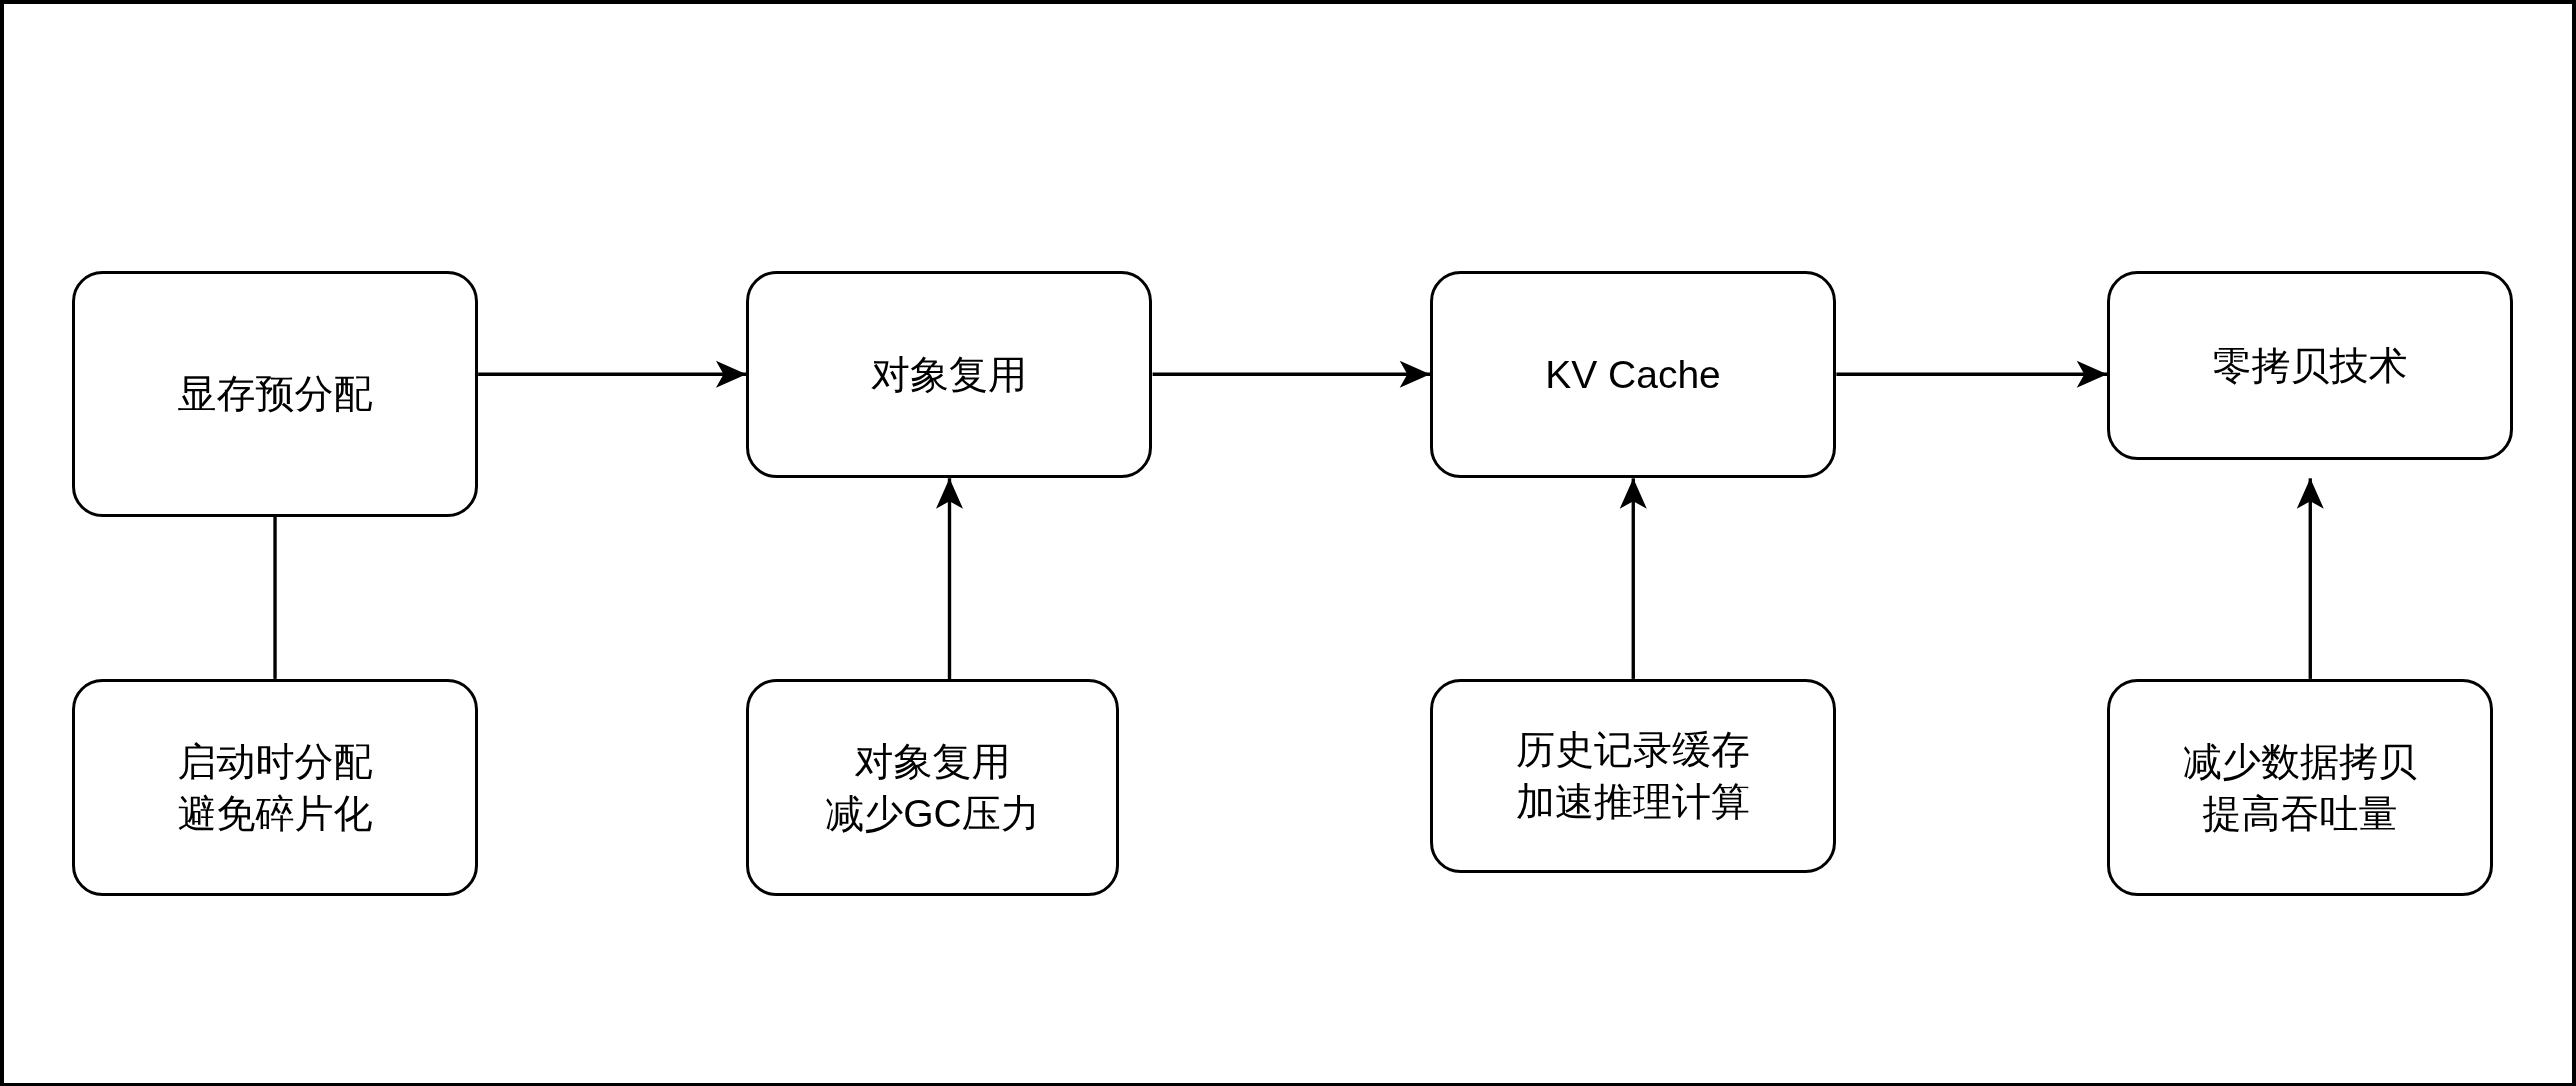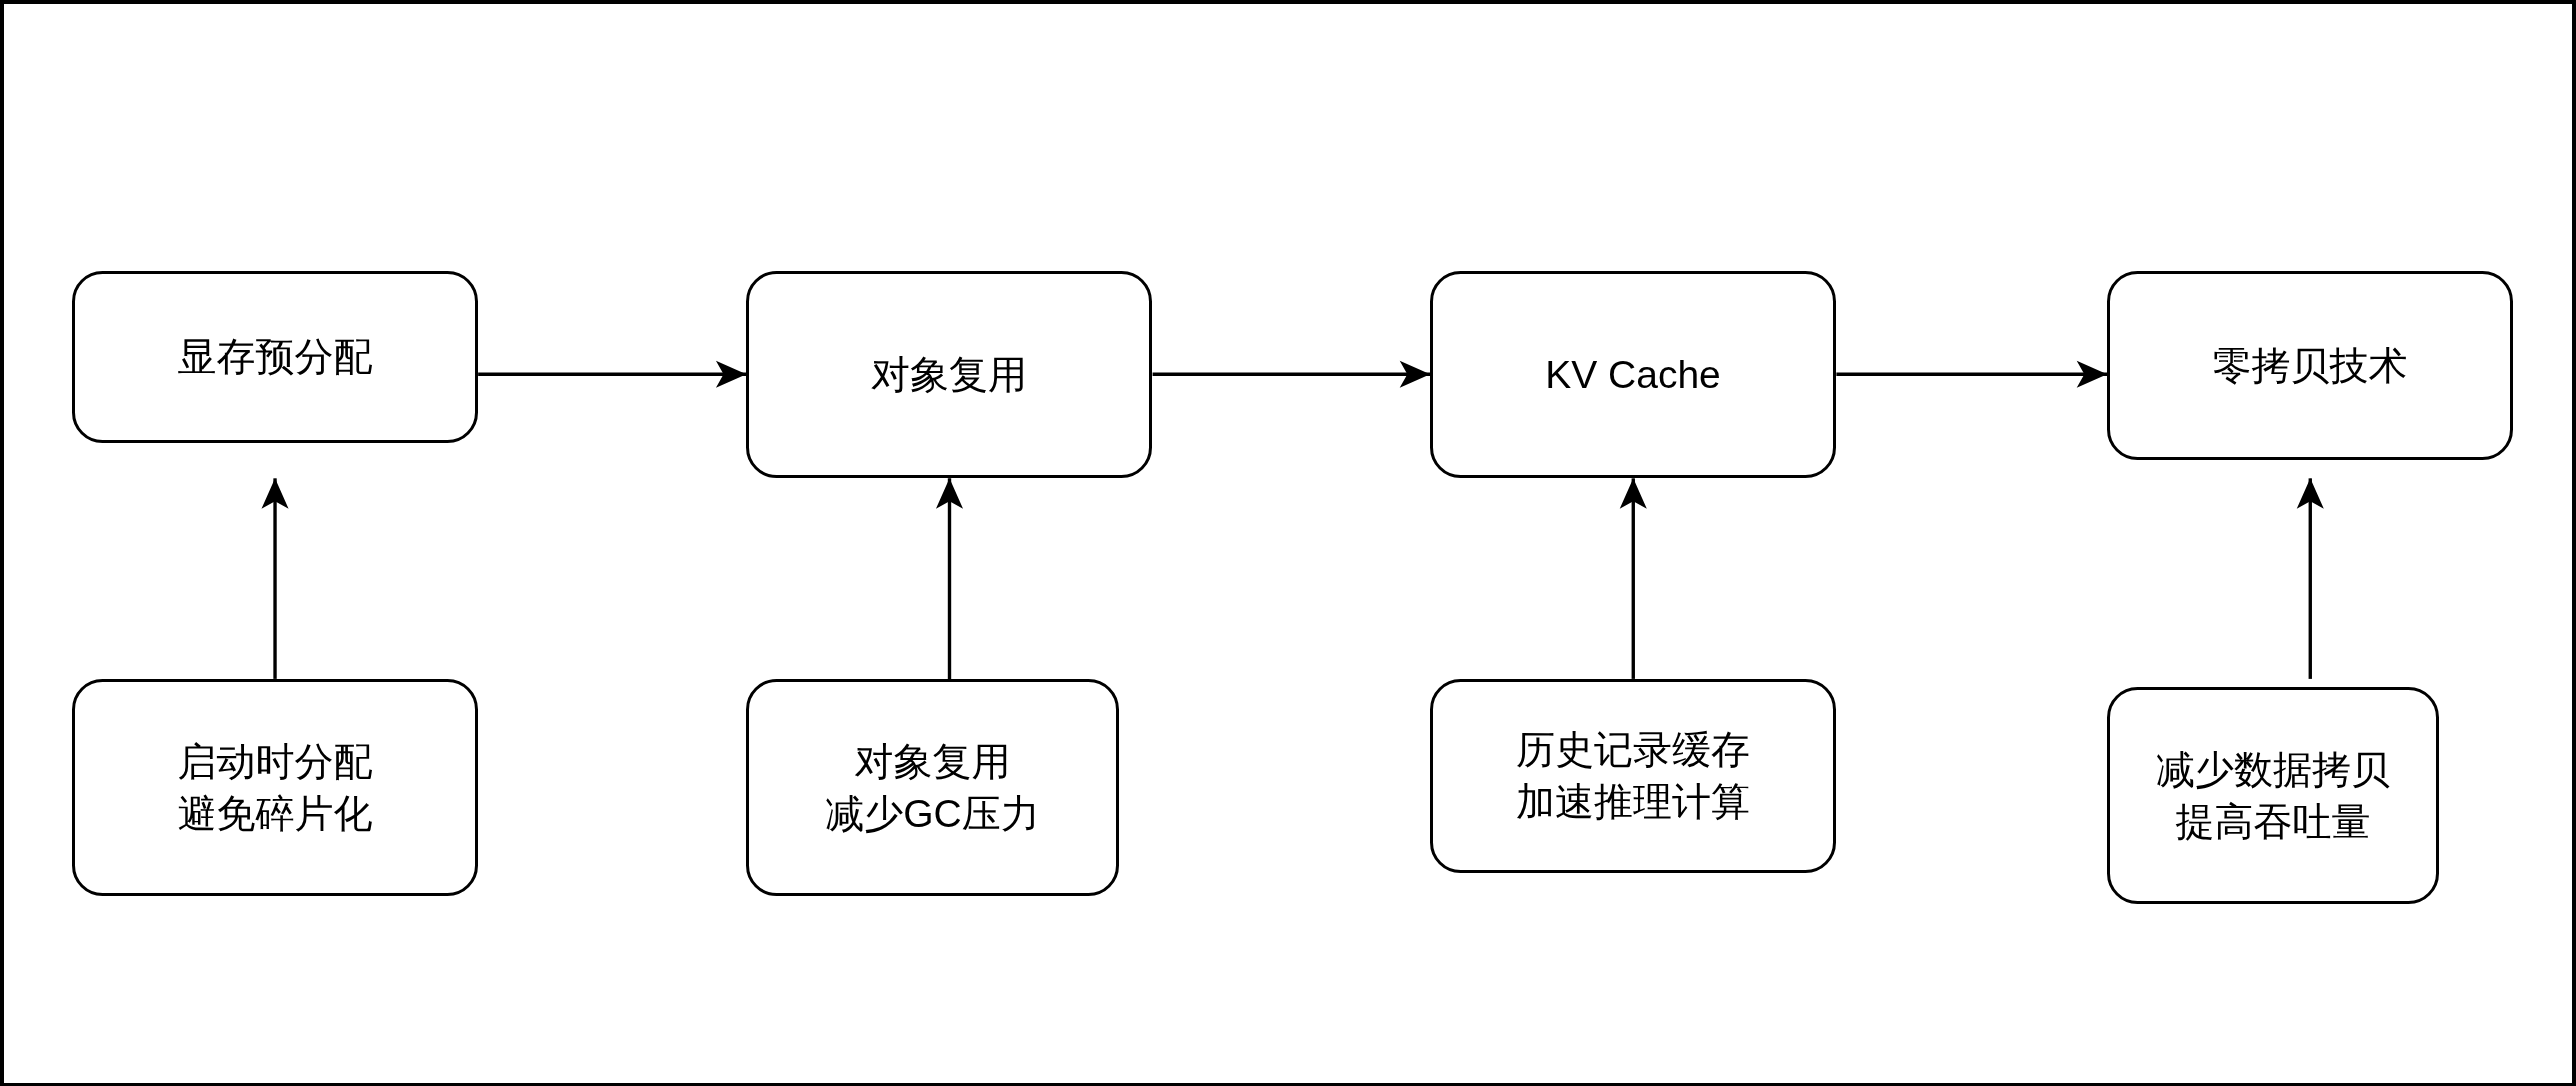--- a/index.html
+++ b/index.html
@@ -63,21 +63,21 @@
         <line x1="1362" y1="442" x2="1690" y2="442" marker-end="url(#arrowhead)"></line>
         <line x1="2170" y1="442" x2="2490" y2="442" marker-end="url(#arrowhead)"></line>
         <line x1="325" y1="802" x2="325" y2="565" marker-end="url(#arrowhead)"></line>
         <line x1="1122" y1="802" x2="1122" y2="565" marker-end="url(#arrowhead)"></line>
         <line x1="1930" y1="802" x2="1930" y2="565" marker-end="url(#arrowhead)"></line>
         <line x1="2730" y1="802" x2="2730" y2="565" marker-end="url(#arrowhead)"></line>
       </g>
   </svg>
 
   <div id="node-layer">
-      <div class="node" style="left: 72px; top: 271px; width: 406px; height: 172px;">
+      <div class="node" style="left: 72px; top: 271px; width: 406px; height: 246px;">
         <div>显存预分配</div>
       </div>
       <div class="node" style="left: 746px; top: 271px; width: 406px; height: 207px;">
         <div>对象复用</div>
       </div>
       <div class="node" style="left: 1430px; top: 271px; width: 406px; height: 207px;">
         <div>KV Cache</div>
       </div>
       <div class="node" style="left: 2107px; top: 271px; width: 406px; height: 189px;">
         <div>零拷贝技术</div>
@@ -87,21 +87,21 @@
         <div>避免碎片化</div>
       </div>
       <div class="node" style="left: 746px; top: 679px; width: 373px; height: 217px;">
         <div>对象复用</div>
         <div>减少GC压力</div>
       </div>
       <div class="node" style="left: 1430px; top: 679px; width: 406px; height: 194px;">
         <div>历史记录缓存</div>
         <div>加速推理计算</div>
       </div>
-      <div class="node" style="left: 2107px; top: 679px; width: 332px; height: 217px; margin-top: 8px;">
+      <div class="node" style="left: 2107px; top: 679px; width: 386px; height: 217px;">
         <div>减少数据拷贝</div>
         <div>提高吞吐量</div>
       </div>
     </div>
 
 
   <div class="frame"></div>
 
 </div>
 

